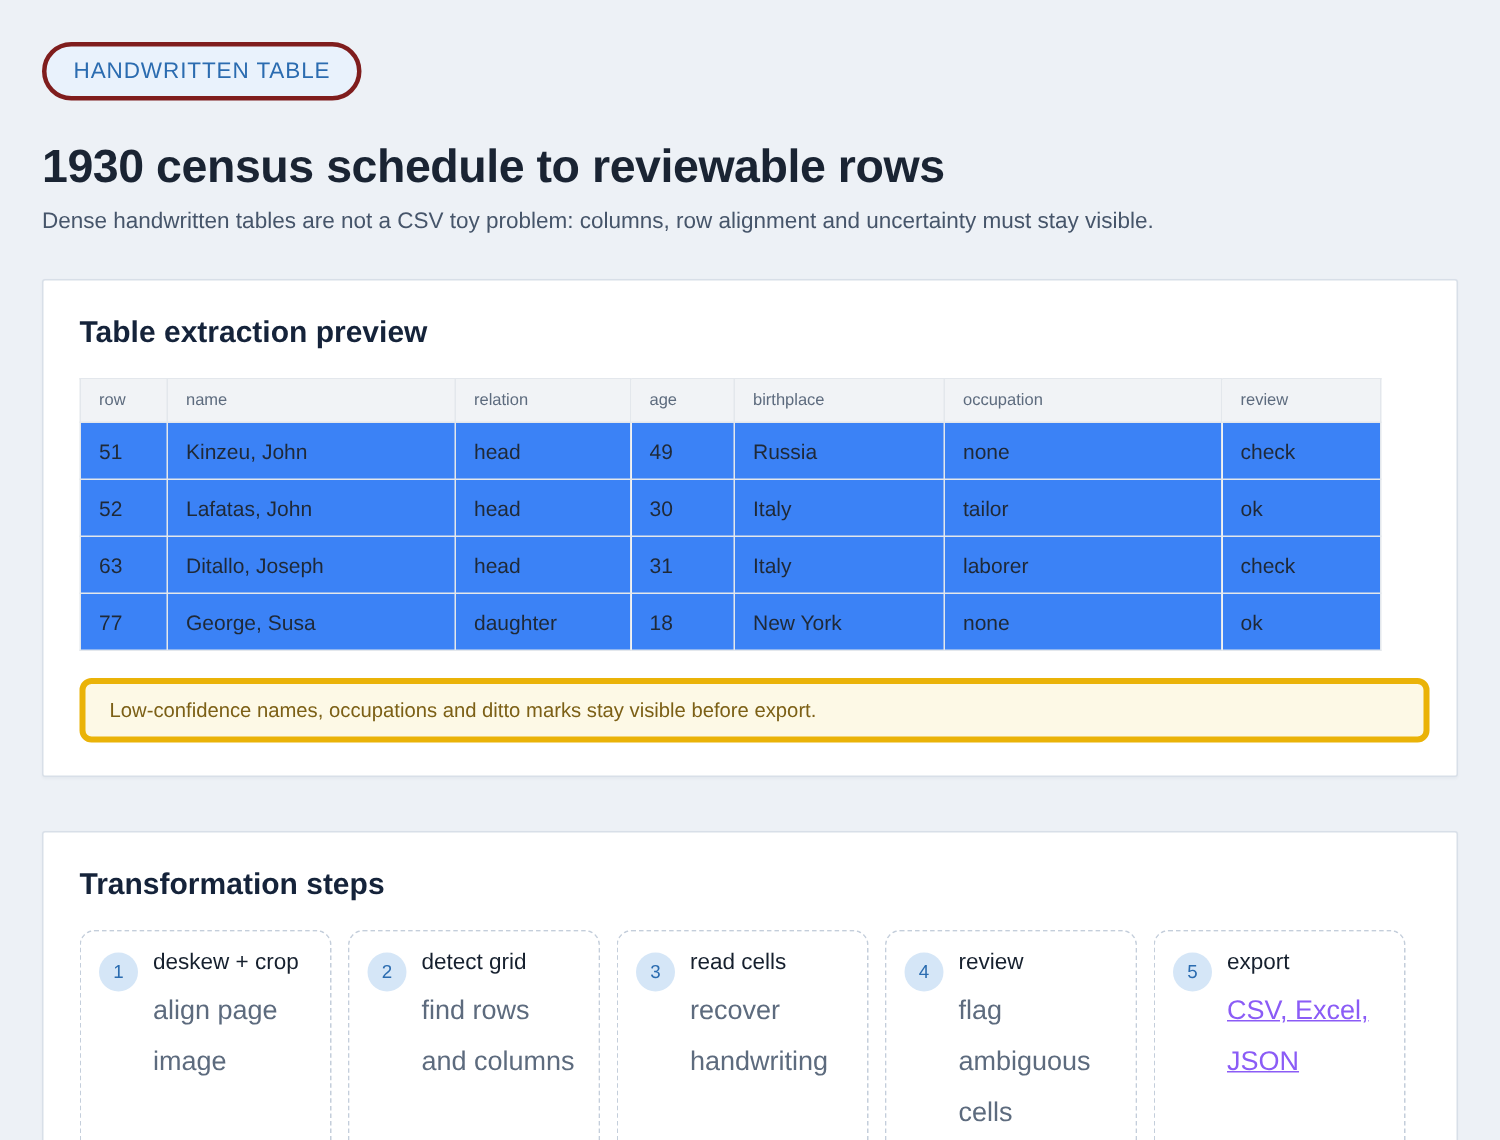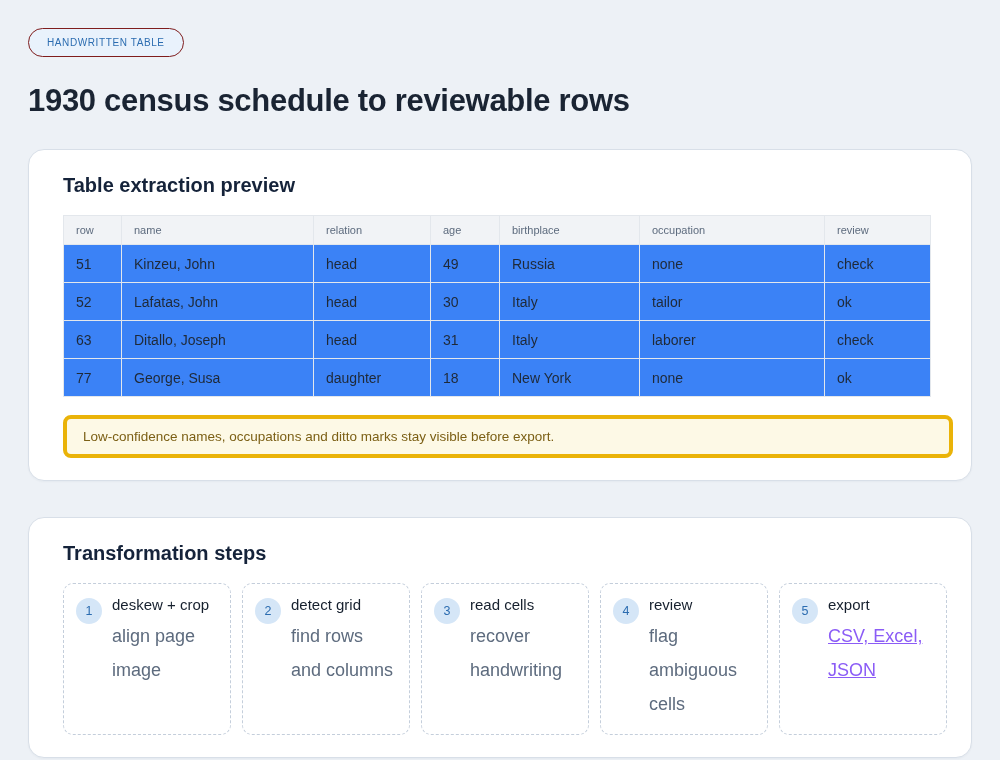--- a/index.html
+++ b/index.html
@@ -10,48 +10,48 @@
     background: #edf1f6;
     font-family: "Liberation Sans", "DejaVu Sans", sans-serif;
     color: #1f2937;
     overflow: hidden;
   }
   .page { padding: 28px; }
 
   .badge {
     display: inline-block;
     padding: 8px 18px;
-    border: 1px solid #7f1d1d;
+    border: 3px solid #7f1d1d;
     border-radius: 999px;
     background: #e9f2fc;
     color: #2b6cb0;
-    font-size: 10px;
+    font-size: 15px;
     letter-spacing: 0.6px;
     font-weight: 500;
   }
 
   h1.page-title {
     margin-top: 26px;
     font-size: 31px;
     font-weight: 800;
     color: #1a2433;
     letter-spacing: -0.3px;
   }
   .page-subtitle {
     margin-top: 10px;
     font-size: 15px;
     color: #46556a;
   }
 
   .card {
     background: #ffffff;
     border: 1px solid #d8dfe8;
-    border-radius: 16px;
+    border-radius: 2px;
     box-shadow: 0 1px 2px rgba(20,40,70,0.04);
-    padding: 20px 18px 22px 32px;
+    padding: 20px 18px 22px 22px;
     margin-top: 30px;
   }
   .card + .card { margin-top: 36px; }
   .card h2 {
     font-size: 20px;
     font-weight: 700;
     color: #15233a;
     margin: 4px 0 18px 2px;
   }
 
@@ -141,20 +141,21 @@
   .step:last-child .step-desc { color: #8b5cf6; text-decoration: underline; }
 </style>
 </head>
 <body>
 
 <div class="page">
 
   <span class="badge">HANDWRITTEN TABLE</span>
 
   <h1 class="page-title">1930 census schedule to reviewable rows</h1>
+  <div class="page-subtitle">Dense handwritten tables are not a CSV toy problem: columns, row alignment and uncertainty must stay visible.</div>
 
   <div class="card">
     <h2>Table extraction preview</h2>
 
     <table class="extract">
       <colgroup>
         <col class="col-row">
           <col class="col-name">
           <col class="col-relation">
           <col class="col-age">

